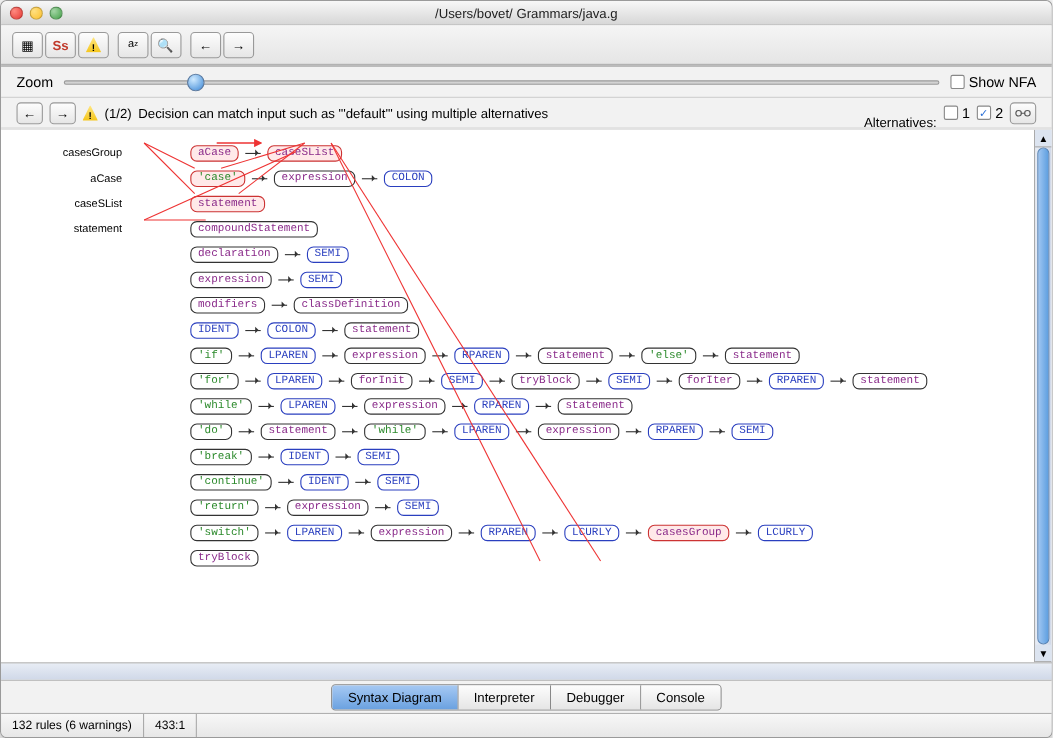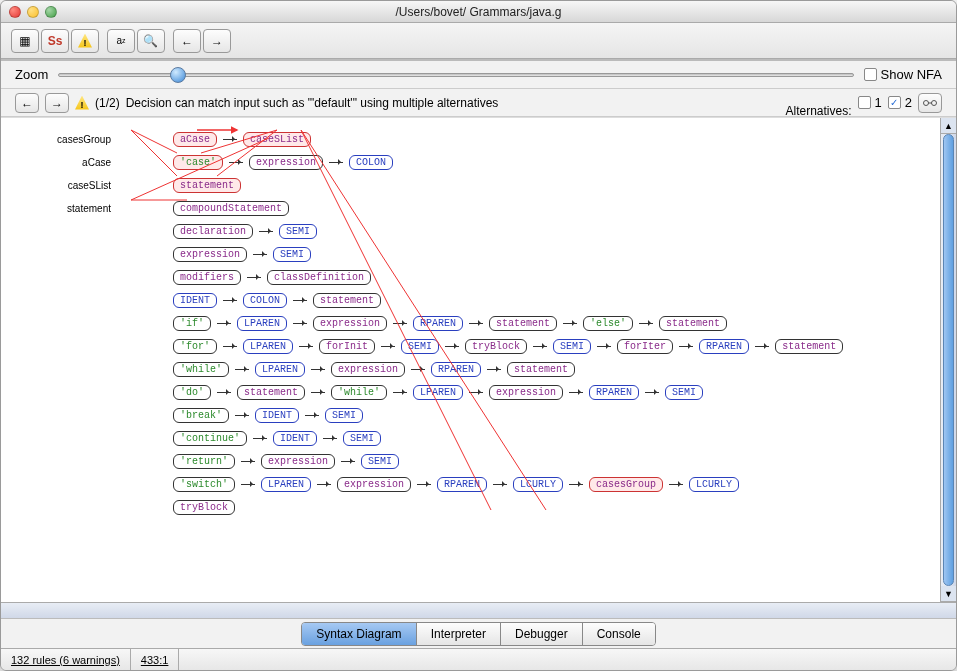--- a/index.html
+++ b/index.html
@@ -149,21 +149,21 @@
   padding: 4px 14px; font-size: 12px; background: linear-gradient(#fdfdfd,#e5e5e5);
   border-right:1px solid #888;
 }
 .tab:last-child { border-right: none; }
 .tab.active { background: linear-gradient(#a6c9f3,#6aa1e0); color:#000; }
 .statusbar {
   height: 22px; border-top:1px solid #aaa; display:flex; align-items:stretch;
   background: linear-gradient(#f7f7f7,#e7e7e7);
   border-radius: 0 0 6px 6px;
 }
-.status-cell { padding: 3px 10px; border-right:1px solid #aaa; font-size:11px; display:flex; align-items:center;text-decoration:underline; }
+.status-cell { padding: 3px 10px; border-right:1px solid #aaa; font-size:11px; display:flex; align-items:center; }
 svg.lines { position:absolute; top:0; left:0; pointer-events:none; }
 </style>
 </head>
 <body>
 
 <div class="window">
 
   <div class="titlebar">
     <div class="traffic">
       <div class="tl-btn red"></div>

